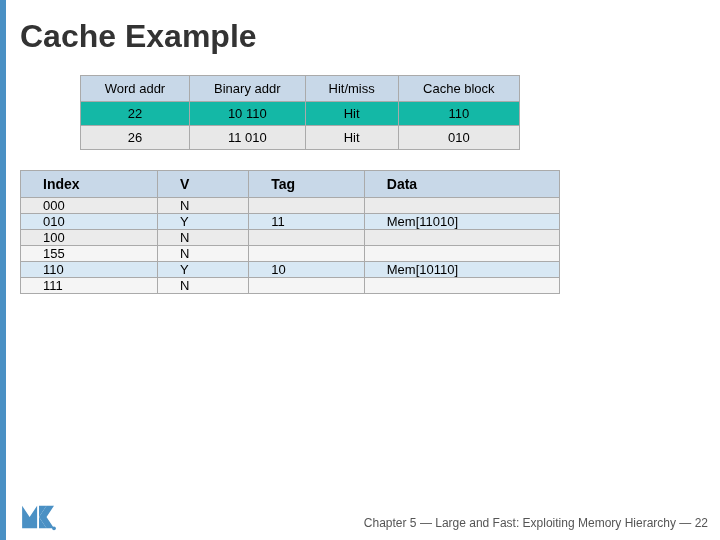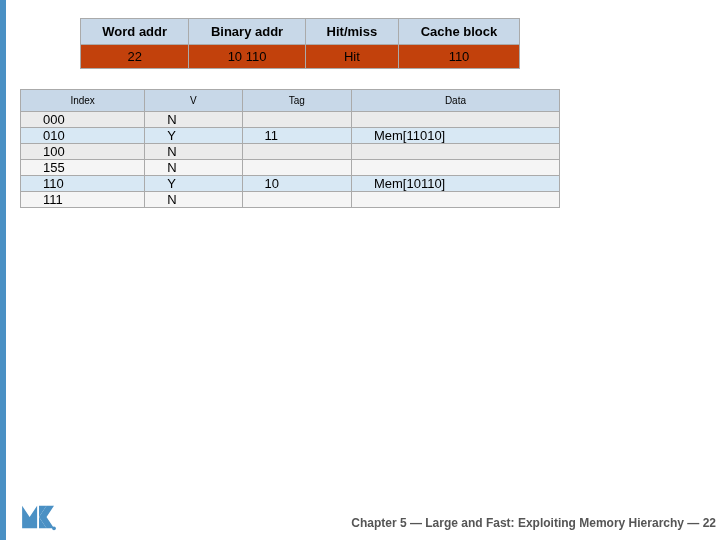--- a/index.html
+++ b/index.html
@@ -44,49 +44,49 @@
       margin-left: 60px;
       margin-bottom: 20px;
       min-width: 440px;
     }
 
     .top-table th {
       background: #c8d8e8;
       border: 1px solid #aaa;
       padding: 5px 18px;
       text-align: center;
-      font-weight: bold;
+      font-weight: normal;
       font-size: 13px;
     }
 
     .top-table td {
       border: 1px solid #aaa;
       padding: 4px 18px;
       text-align: center;
       font-size: 13px;
-      background: #c2410c;
+      background: #14b8a6;
     }
 
     .top-table tr:nth-child(even) td {
       background: #e8e8e8;
     }
 
     
     .bottom-table {
       border-collapse: collapse;
       min-width: 540px;
     }
 
     .bottom-table th {
       background: #c8d8e8;
       border: 1px solid #aaa;
       padding: 5px 22px;
-      text-align: center;
-      font-weight: normal;
-      font-size: 10px;
+      text-align: left;
+      font-weight: bold;
+      font-size: 14px;
     }
 
     .bottom-table td {
       border: 1px solid #aaa;
       padding: 0 22px;
       text-align: left;
       font-size: 13px;
       background: #f0f0f0;
     }
 
@@ -94,24 +94,23 @@
       background: #ebebeb;
     }
 
     .bottom-table tr:nth-child(even) td {
       background: #f5f5f5;
     }
 
     .footer {
       position: absolute;
       bottom: 10px;
-      right: 4px;
+      right: 12px;
       font-size: 12px;
       color: #555;
-      font-weight: bold;
     }
 
     .mk-logo {
       position: absolute;
       bottom: 8px;
       left: 20px;
       display: flex;
       align-items: center;
     }
 
@@ -124,37 +123,44 @@
       background: #d8e8f4 !important;
     }
   </style>
 </head>
 <body>
 
 <div class="left-bar"></div>
 
 <div class="content">
 
+  <div class="page-title">Cache Example</div>
 
   <table class="top-table">
     <thead>
       <tr>
       <th>Word addr</th>
           <th>Binary addr</th>
           <th>Hit/miss</th>
           <th>Cache block</th>
         </tr>
     </thead>
     <tbody id="top-tbody">
     <tr>
           <td>22</td>
           <td>10 110</td>
           <td>Hit</td>
           <td>110</td>
         </tr>
+        <tr>
+          <td>26</td>
+          <td>11 010</td>
+          <td>Hit</td>
+          <td>010</td>
+        </tr>
       </tbody>
   </table>
 
   <table class="bottom-table">
     <thead>
       <tr>
       <th>Index</th>
           <th>V</th>
           <th>Tag</th>
           <th>Data</th>

